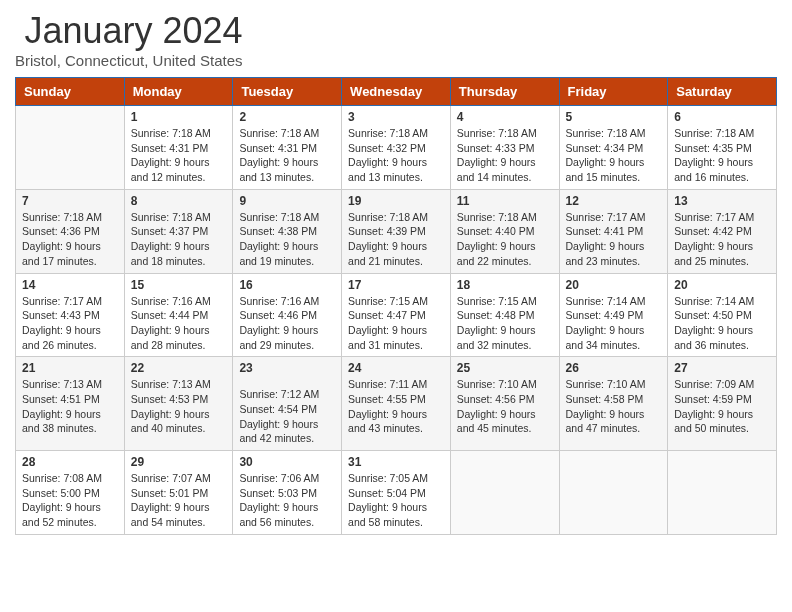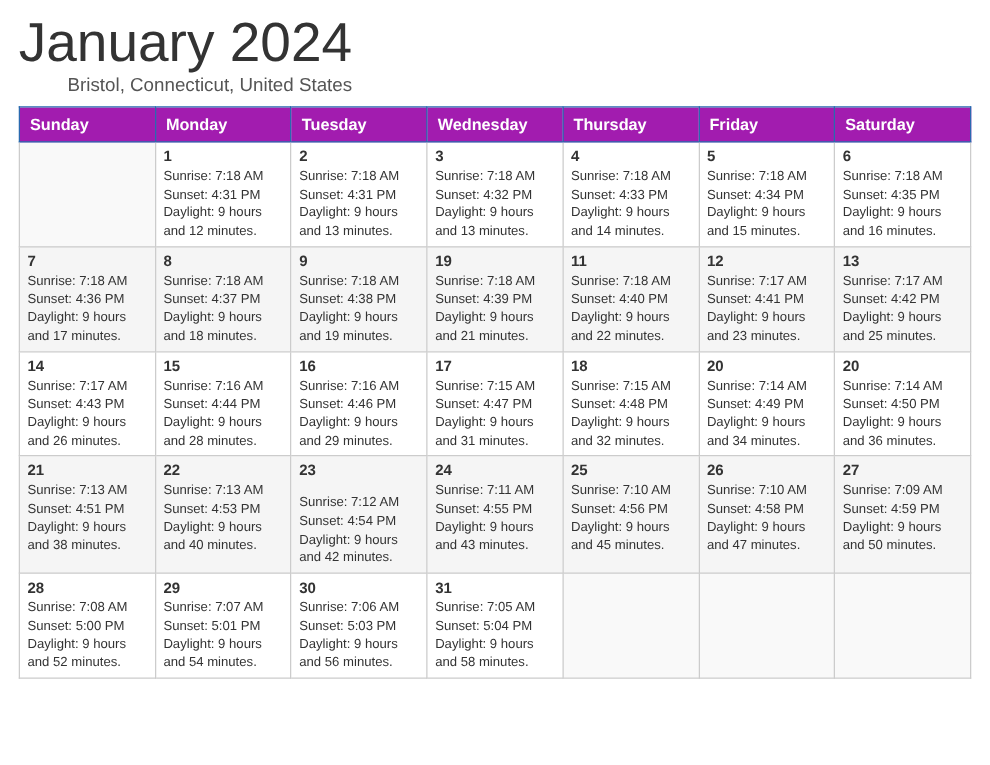--- a/index.html
+++ b/index.html
@@ -32,35 +32,35 @@
     }
     .logo-icon {
       width: 32px;
       height: 32px;
       margin-left: 3px;
     }
     .title-area {
       text-align: right;
     }
     .main-title {
-      font-size: 44px;
+      font-size: 36px;
       color: #333;
       font-weight: normal;
     }
     .subtitle {
       font-size: 15px;
       color: #555;
     }
     .calendar {
       width: 100%;
       border-collapse: collapse;
       border: 1px solid #ccc;
     }
     .calendar th {
-      background-color: #a21caf;
+      background-color: #c2410c;
       color: #fff;
       text-align: left;
       padding: 6px 8px;
       font-size: 13px;
       border: 1px solid #2a6aaf;
     }
     .calendar td {
       vertical-align: top;
       border: 1px solid #ccc;
       padding: 4px 6px;

